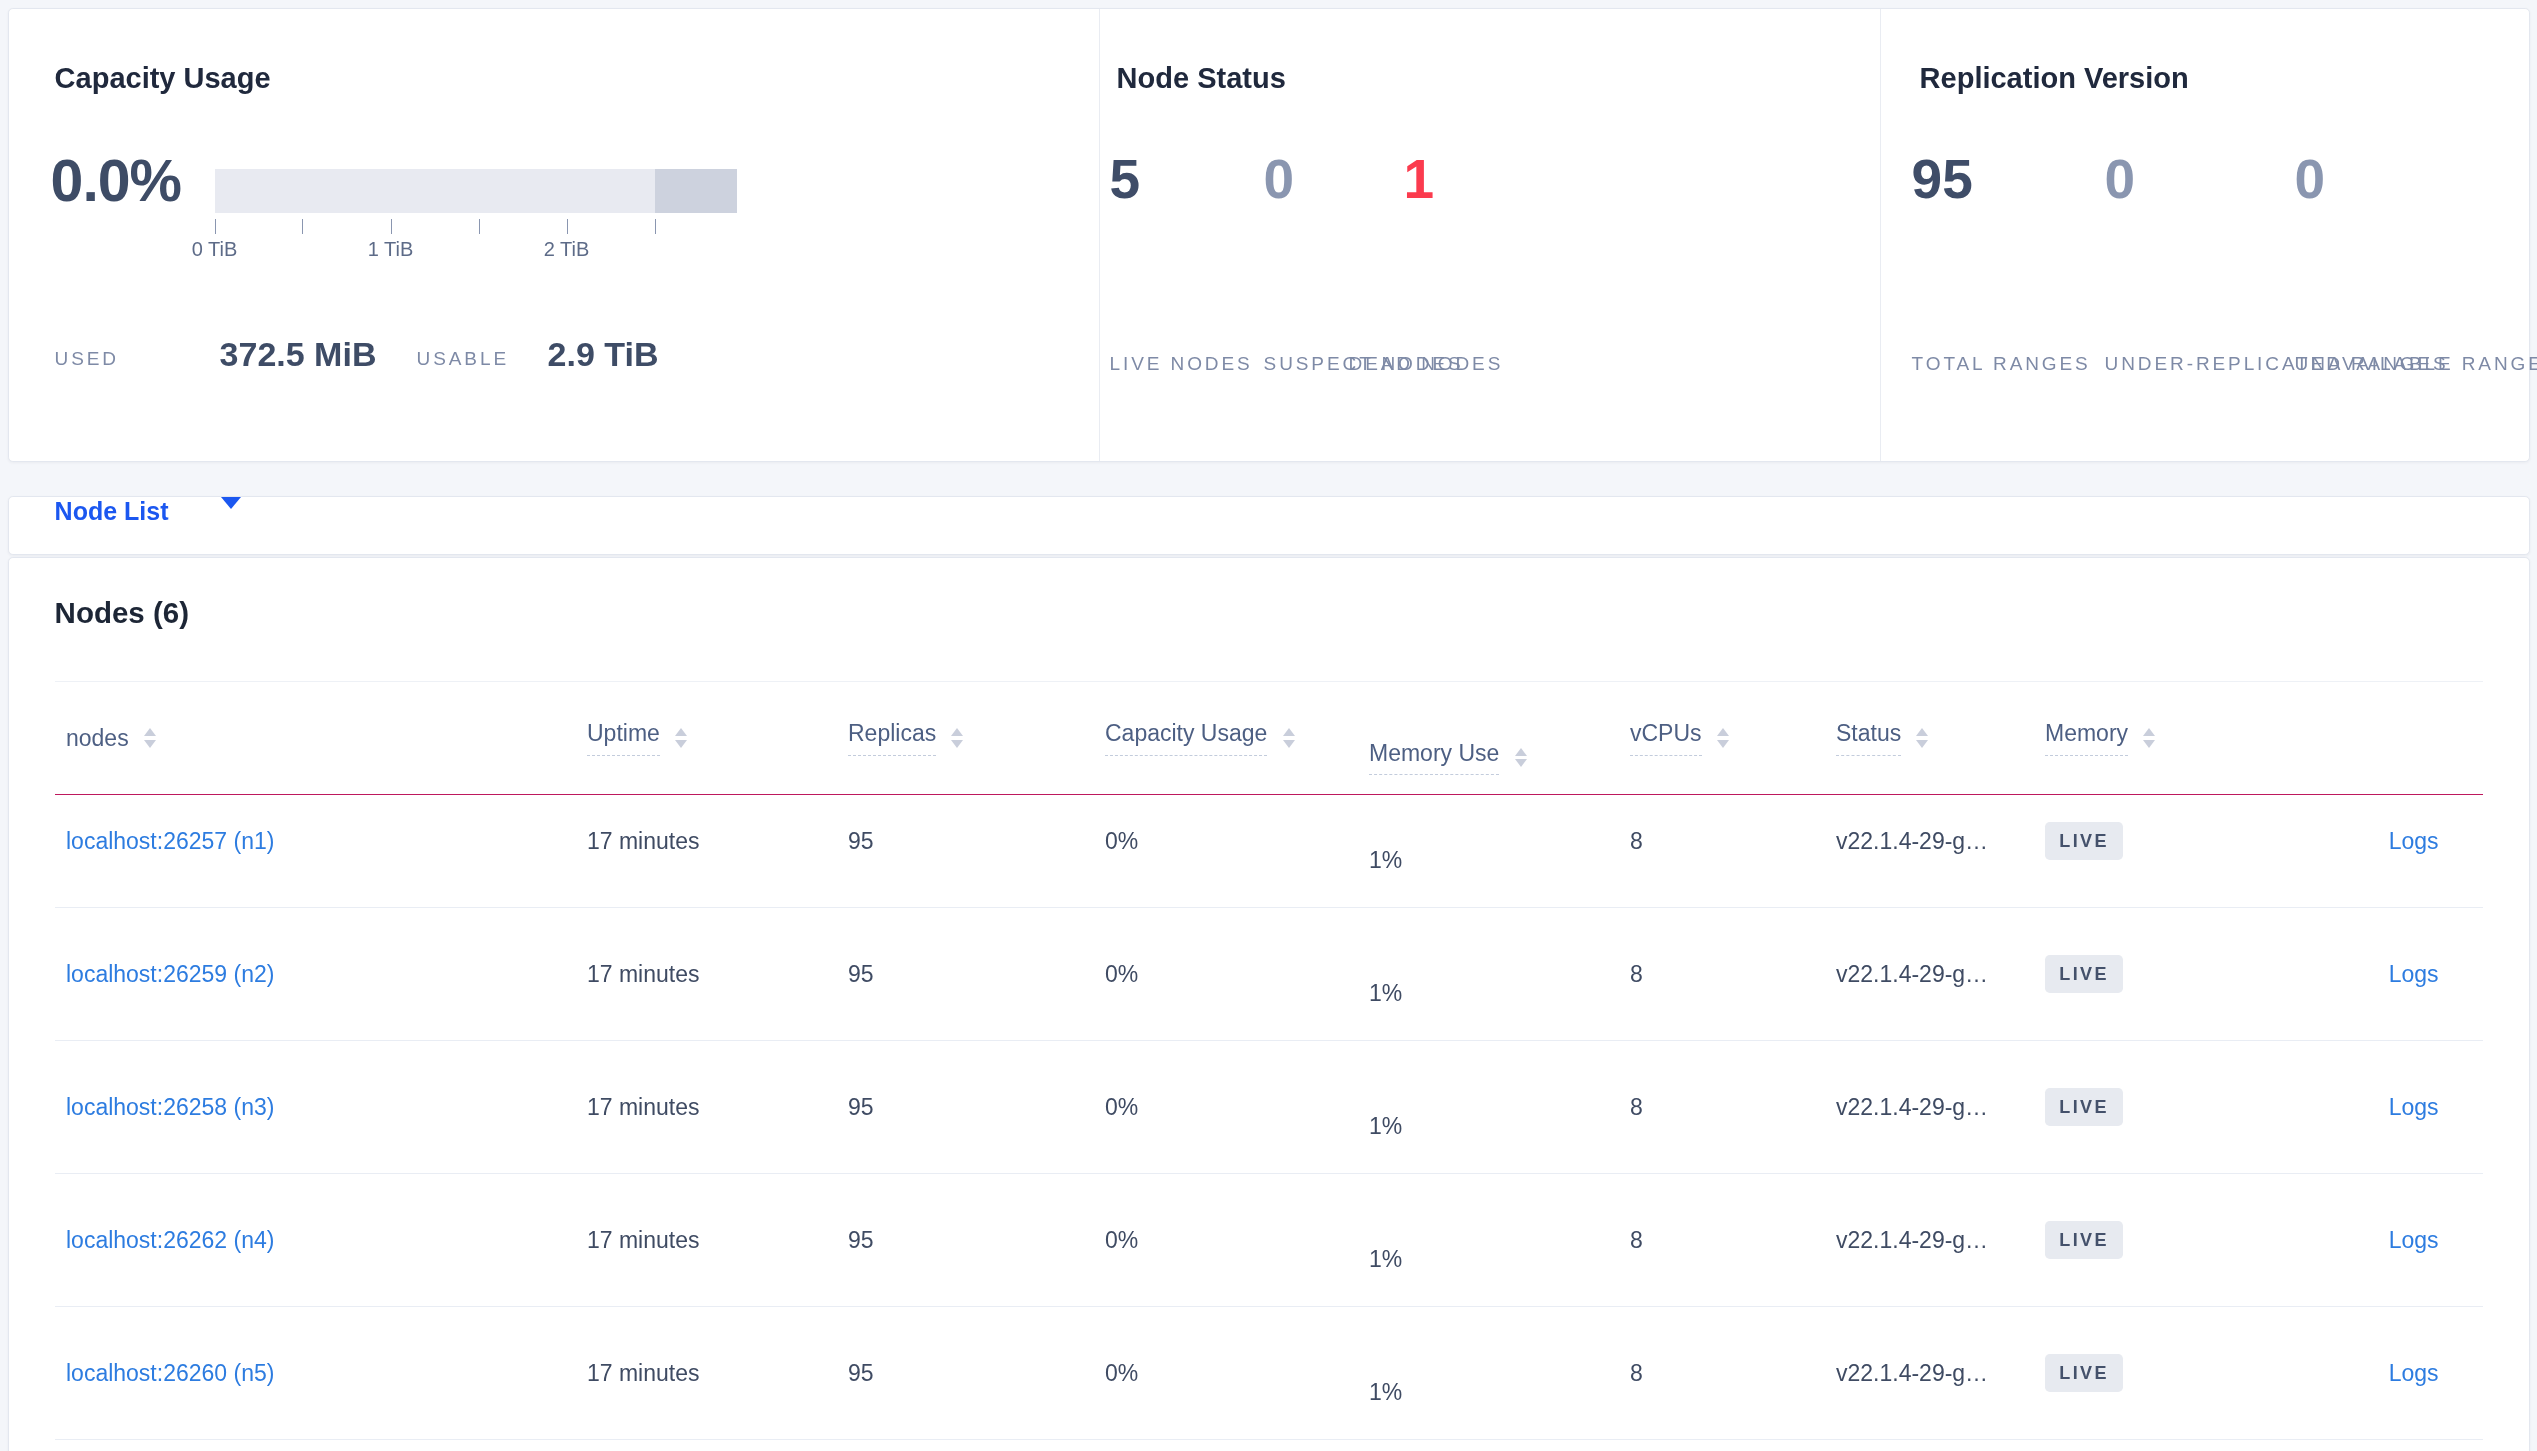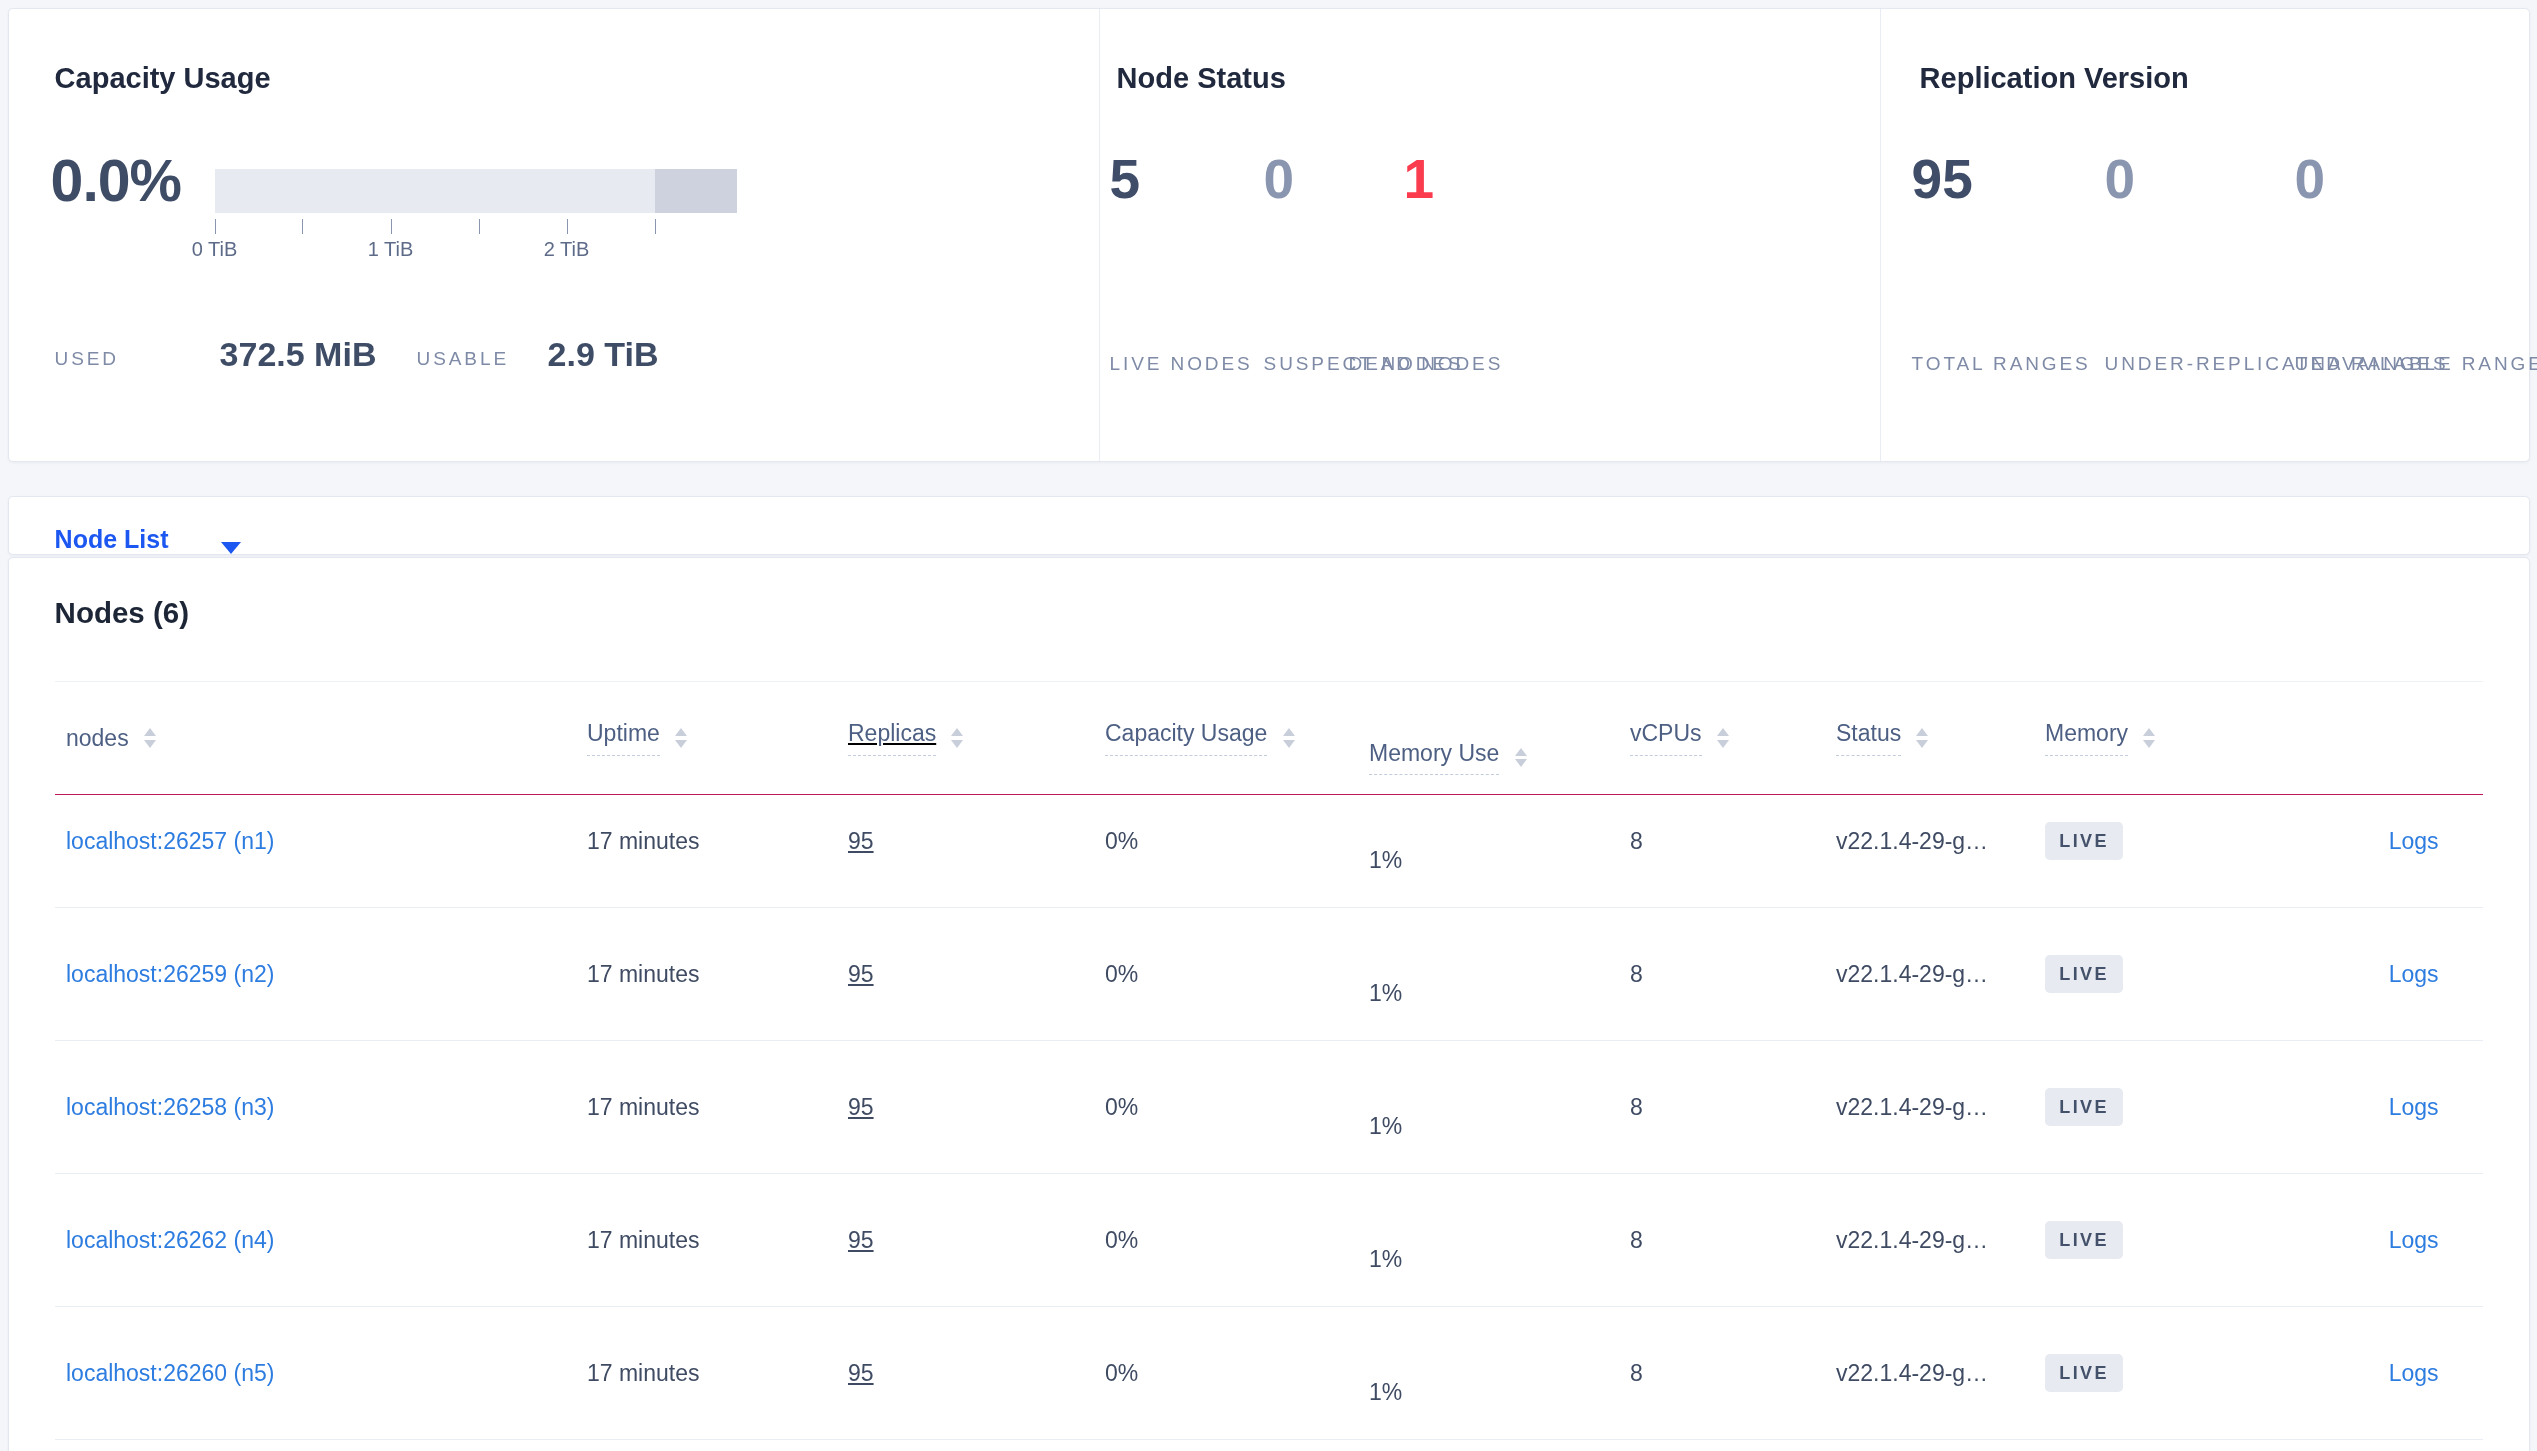--- a/index.html
+++ b/index.html
@@ -42,38 +42,38 @@
   .primary{color:var(--num-primary);} .muted{color:var(--num-muted);} .danger{color:var(--danger);}
   .stat-label{position:absolute;bottom:80px;line-height:35px;}
   .sv-live{left:1101px;}  .sl-live{left:1101px;width:133px;}
   .sv-suspect{left:1255px;} .sl-suspect{left:1255px;width:143px;}
   .sv-dead{left:1395px;}  .sl-dead{left:1340px;width:124px;}
   .sv-total{left:1903px;} .sl-total{left:1903px;width:124px;}
   .sv-under{left:2096px;} .sl-under{left:2096px;width:219px;}
   .sv-unavail{left:2286px;} .sl-unavail{left:2286px;width:238px;}
 
   
-  .selector{left:7.6px;top:496px;width:2522px;height:59px;display:flex;align-items:flex-end;padding-left:46px;cursor:pointer;gap:20px;}
+  .selector{left:7.6px;top:496px;width:2522px;height:59px;display:flex;align-items:flex-start;padding-left:46px;cursor:pointer;gap:20px;}
   .selector-label{color:var(--accent);font-size:25px;font-weight:600;}
   .chevron-down{width:0;height:0;border-left:10.5px solid transparent;border-right:10.5px solid transparent;border-top:12.4px solid var(--accent);margin-left:32px;}
 
   
   .nodes-panel{left:7.6px;top:557px;width:2522px;height:900px;border-radius:4.8px 4.8px 0 0;}
   .panel-title{position:absolute;left:46px;top:38px;font-size:29.5px;font-weight:600;color:#1d2636;}
   .thead{position:absolute;left:46px;right:46px;top:123px;height:114px;border-top:1px solid #eef1f6;border-bottom:1px solid #be185d;display:flex;align-items:center;padding-left:11.4px;box-sizing:border-box;text-align:right;}
   .th{display:flex;align-items:center;box-sizing:border-box;}
   .th-label{font-size:23px;font-weight:500;color:var(--th);white-space:nowrap;}
   .dashed{border-bottom:1.9px dashed #c3ccdc;padding-bottom:7.6px;}
   .sort{display:flex;flex-direction:column;gap:3.8px;margin-left:15.2px;}
   .tri-up{width:0;height:0;border-left:6.7px solid transparent;border-right:6.7px solid transparent;border-bottom:8.6px solid #c9cedb;}
   .tri-down{width:0;height:0;border-left:6.7px solid transparent;border-right:6.7px solid transparent;border-top:8.6px solid #c9cedb;}
   .tbody{position:absolute;left:46px;right:46px;top:217px;}
   .tr{display:flex;align-items:center;height:133px;border-bottom:1px solid var(--row-border);padding-left:11.4px;box-sizing:border-box;}
   .td{font-size:23px;color:var(--td);box-sizing:border-box;white-space:nowrap;}
-  .c0{width:521px;} .c1{width:261px;} .c2{width:257px;text-decoration:underline;} .c3{width:264px;}
+  .c0{width:521px;} .c1{width:261px;} .c2{width:257px;} .c3{width:264px;}
   .c4{width:261px;margin-top:39px;} .c5{width:206px;} .c6{width:209px;} .c7{width:191px;}
   .c8{flex:1;text-align:right;padding-right:44px;}
   a.link{color:var(--link);text-decoration:none;cursor:pointer;}
   .badge{display:inline-block;background:var(--badge-bg);color:var(--badge-text);font-size:18px;font-weight:700;letter-spacing:2.4px;padding:8.6px 14.3px;border-radius:4.8px;}
 </style>
 </head>
 <body>
 
 <div class="card summary">
   <div class="vdivider vd1"></div>

